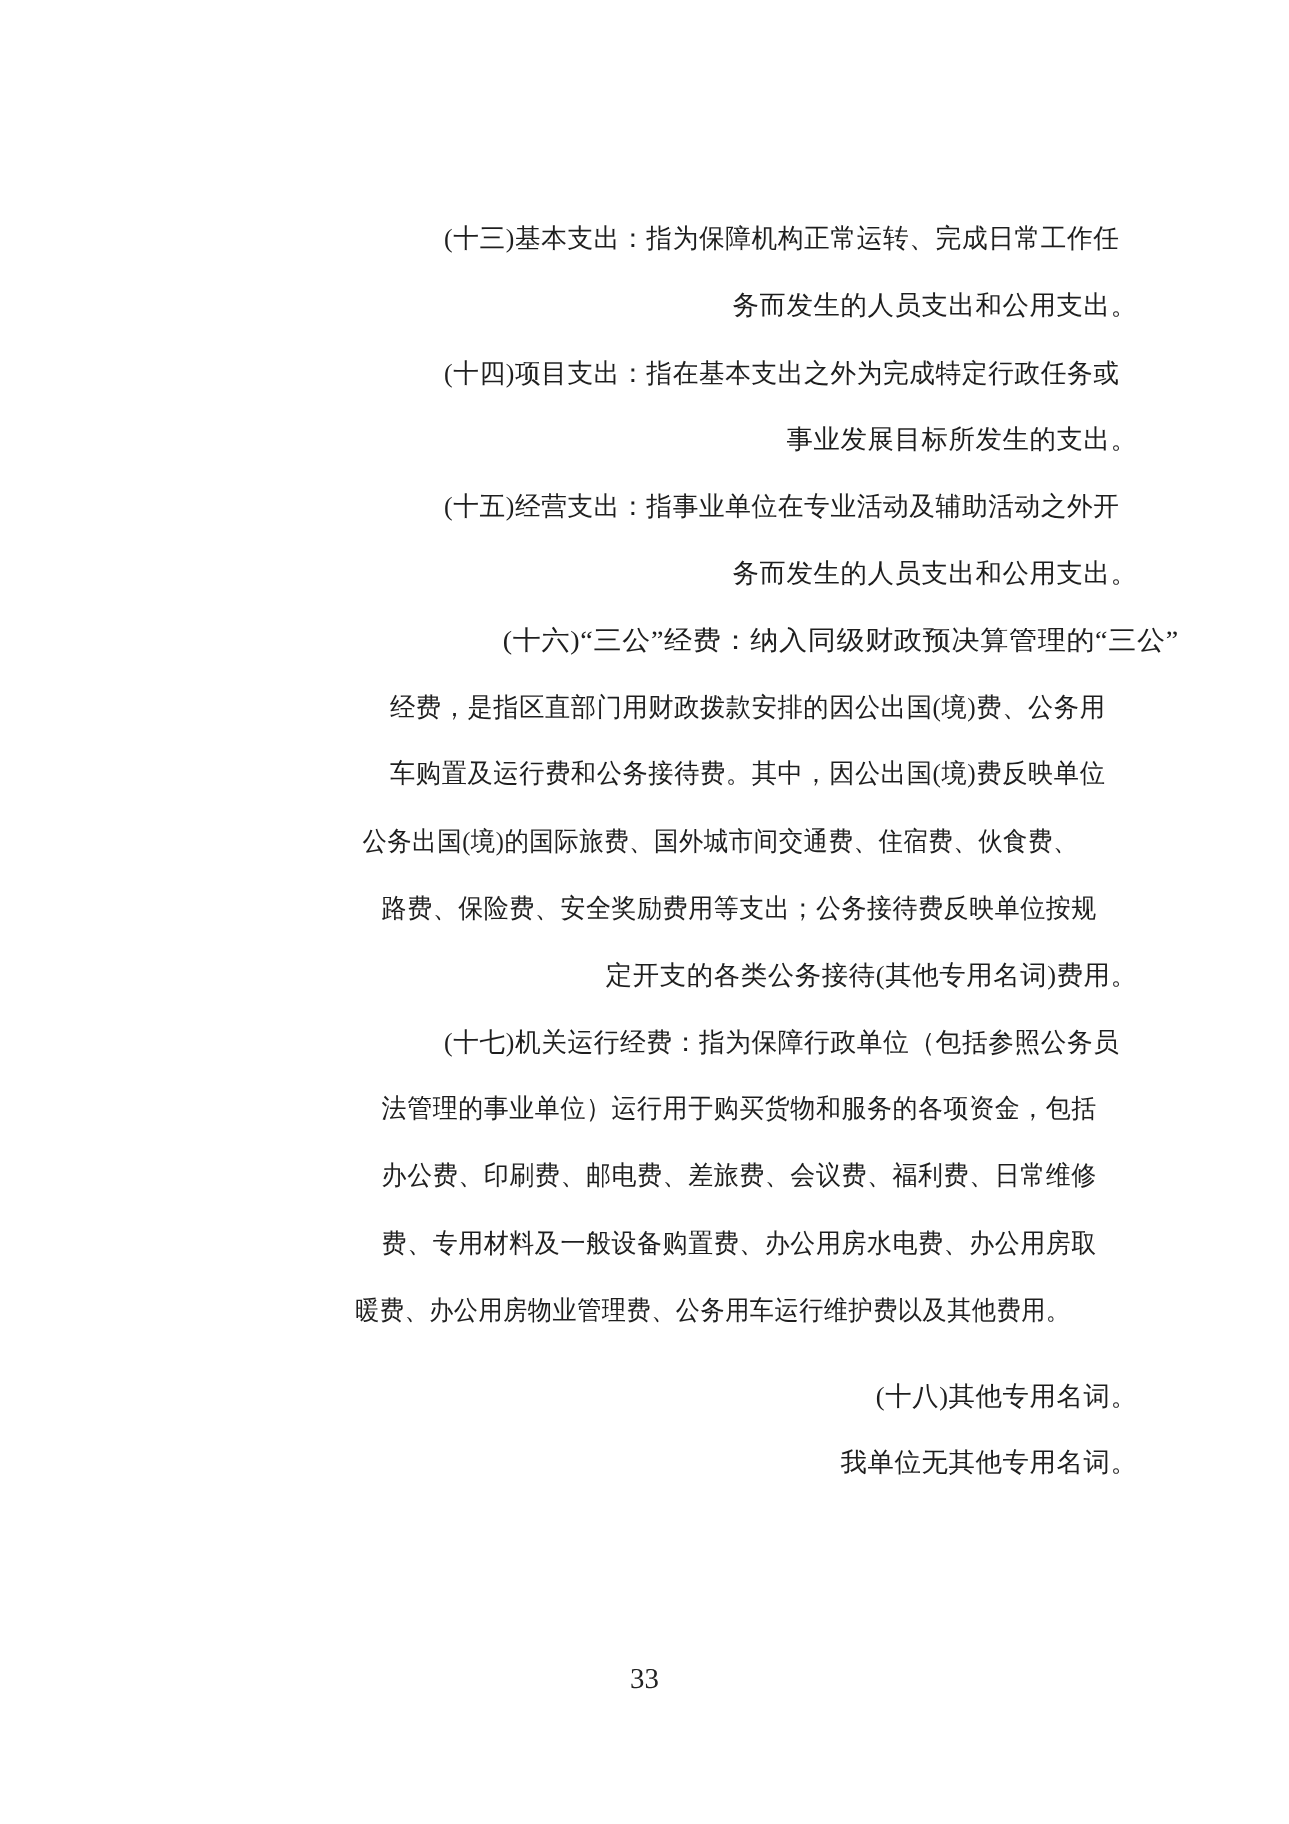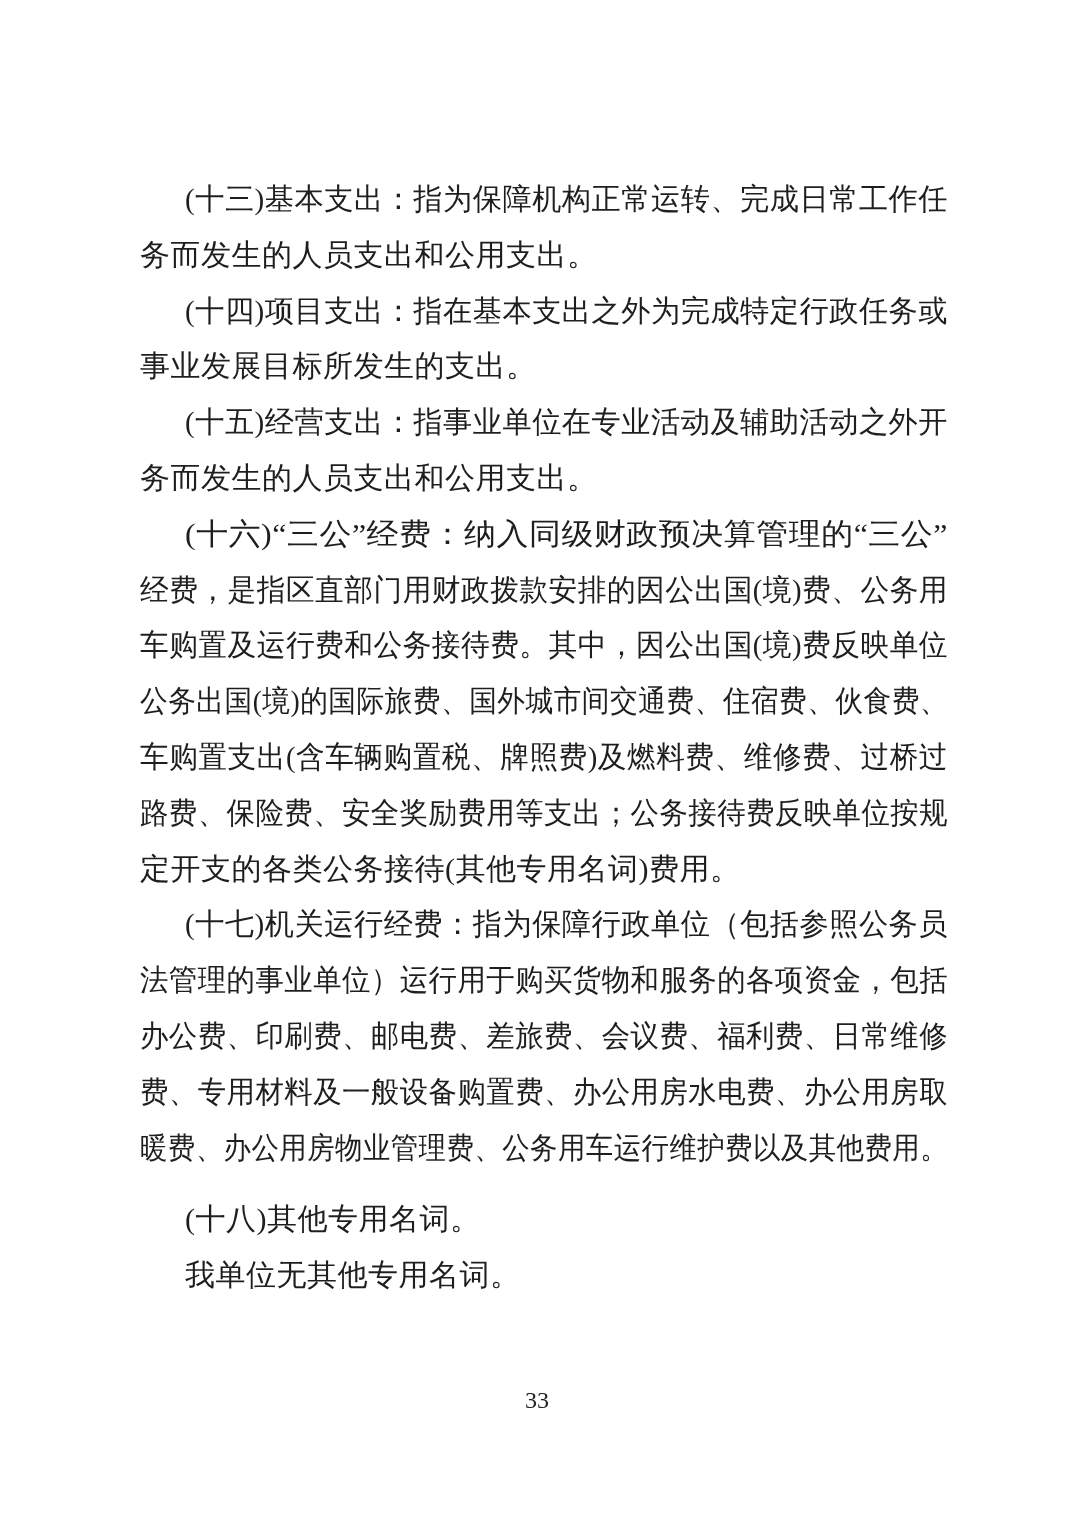--- a/index.html
+++ b/index.html
@@ -30,23 +30,24 @@
     margin: 0;
     padding: 0;
   }
   .para.space-before {
     margin-top: 16px;
     font-family: Liberation Serif, serif;
   }
   .line {
     height: 55.8px;
     line-height: 55.8px;
-    font-size: 30px;
+    font-size: 22px;
     white-space: nowrap;
     letter-spacing: 0.5px;
+    text-align: right;
   }
   .line.indent {
     padding-left: 45px;
   }
   .line-inner {
     display: inline-block;
     transform-origin: 0 50%;
   }
   .page-number {
     position: absolute;
@@ -74,21 +75,20 @@
       </div>
       <div class="para">
         <div class="line indent"><span class="line-inner" style="transform: scaleX(0.973855);">(十五)经营支出：指事业单位在专业活动及辅助活动之外开</span></div>
         <div class="line"><span class="line-inner">务而发生的人员支出和公用支出。</span></div>
       </div>
       <div class="para">
         <div class="line indent"><span class="line-inner" style="transform: scaleX(1.06453);">(十六)“三公”经费：纳入同级财政预决算管理的“三公”</span></div>
         <div class="line"><span class="line-inner" style="transform: scaleX(0.956797);">经费，是指区直部门用财政拨款安排的因公出国(境)费、公务用</span></div>
         <div class="line"><span class="line-inner" style="transform: scaleX(0.956797);">车购置及运行费和公务接待费。其中，因公出国(境)费反映单位</span></div>
         <div class="line"><span class="line-inner" style="transform: scaleX(0.923445);">公务出国(境)的国际旅费、国外城市间交通费、住宿费、伙食费、</span></div>
-        <div class="line"><span class="line-inner" style="transform: scaleX(0.956797);">车购置支出(含车辆购置税、牌照费)及燃料费、维修费、过桥过</span></div>
         <div class="line"><span class="line-inner" style="transform: scaleX(0.946136);">路费、保险费、安全奖励费用等支出；公务接待费反映单位按规</span></div>
         <div class="line"><span class="line-inner">定开支的各类公务接待(其他专用名词)费用。</span></div>
       </div>
       <div class="para">
         <div class="line indent"><span class="line-inner" style="transform: scaleX(0.973855);">(十七)机关运行经费：指为保障行政单位（包括参照公务员</span></div>
         <div class="line"><span class="line-inner" style="transform: scaleX(0.946136);">法管理的事业单位）运行用于购买货物和服务的各项资金，包括</span></div>
         <div class="line"><span class="line-inner" style="transform: scaleX(0.946136);">办公费、印刷费、邮电费、差旅费、会议费、福利费、日常维修</span></div>
         <div class="line"><span class="line-inner" style="transform: scaleX(0.946136);">费、专用材料及一般设备购置费、办公用房水电费、办公用房取</span></div>
         <div class="line"><span class="line-inner" style="transform: scaleX(0.91351);">暖费、办公用房物业管理费、公务用车运行维护费以及其他费用。</span></div>
       </div>

